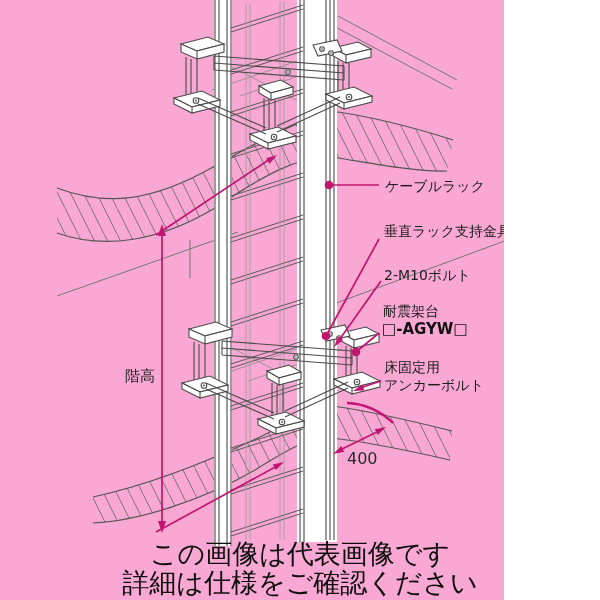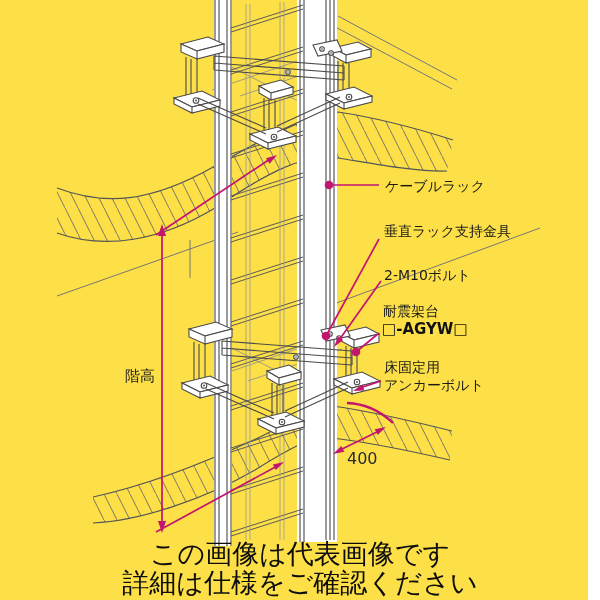--- a/index.html
+++ b/index.html
@@ -1,16 +1,16 @@
 <!DOCTYPE html>
 <html><head>
 <meta charset="utf-8">
 <style>
   html,body{margin:0;padding:0;background:#ffffff;}
-  #stage{position:relative;width:588px;height:600px;background:#fde047;overflow:hidden;
+  #stage{position:relative;width:504px;height:600px;background:#f9a8d4;overflow:hidden;
          font-family:"DejaVu Sans",sans-serif;}
   svg text{font-family:"DejaVu Sans",sans-serif;}
   .lbl{font-size:14px;fill:#1b1b1b;}
   .lbl-bold{font-size:15px;font-weight:bold;fill:#111;}
   .dim-txt{font-size:16px;fill:#2b2b2b;}
   .footer-txt{font-size:27px;fill:#0d0d0d;}
 </style>
 </head>
 <body>
 

